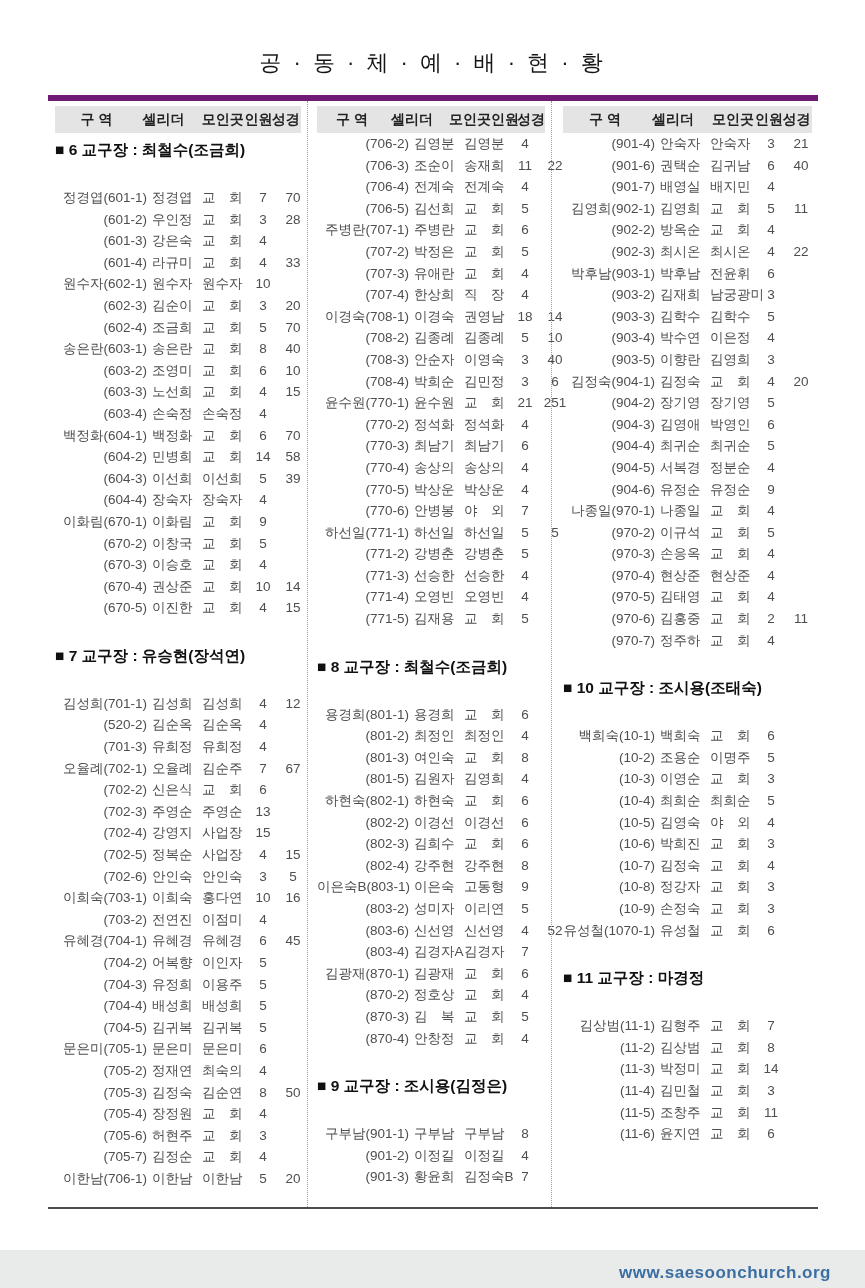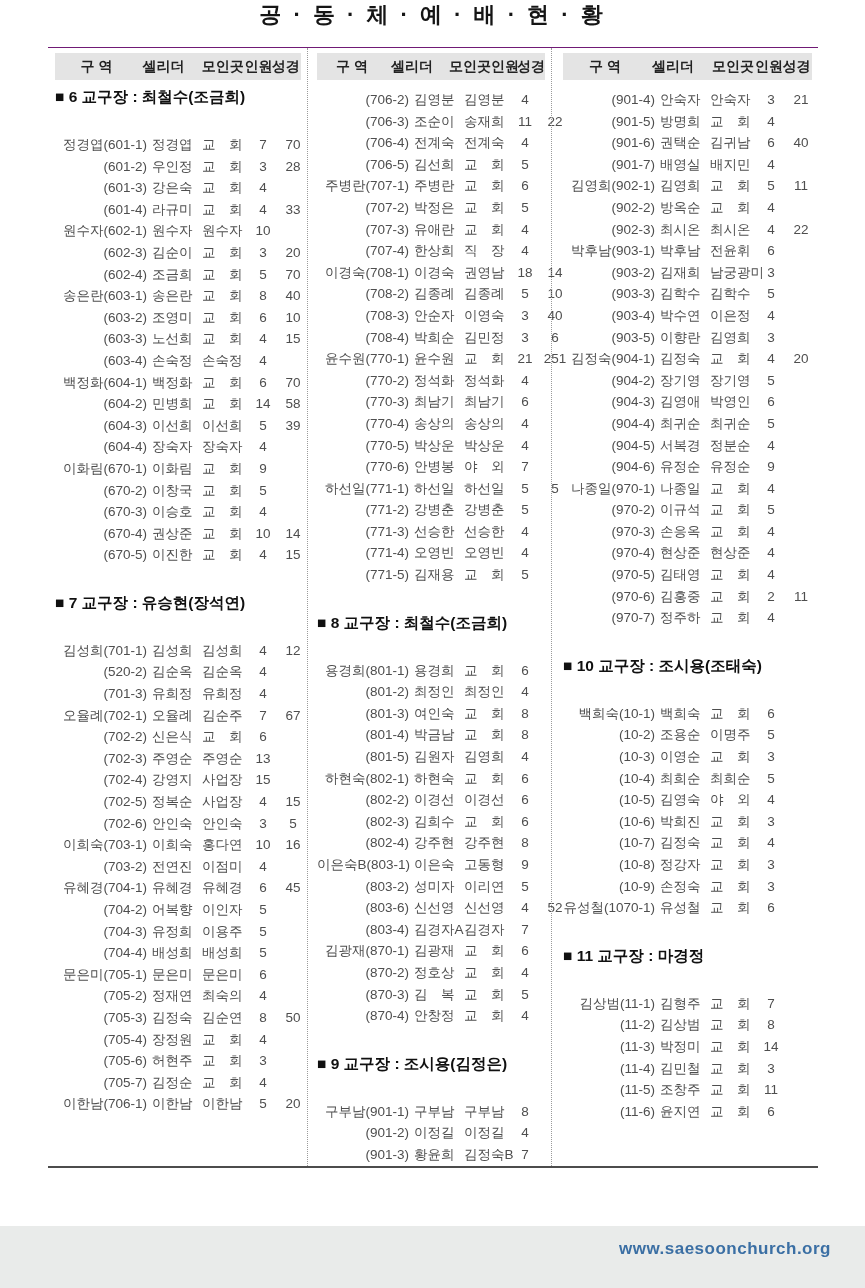--- a/index.html
+++ b/index.html
@@ -2,27 +2,27 @@
 <html><head>
 <meta charset="utf-8">
 <style>
   * { margin:0; padding:0; box-sizing:border-box; }
   html,body { background:#ffffff; }
   .page {
     position:relative; width:865px; height:1288px; background:#ffffff;
     font-family:"Liberation Sans","DejaVu Sans",sans-serif; overflow:hidden;
   }
   .title {
-    text-align:center;
-    font-size:22px; font-weight:bold; color:#151515; letter-spacing:3px;
+    padding-top:48px; text-align:center;
+    font-size:22px; font-weight:normal; color:#151515; letter-spacing:3px;
   }
   .content { margin:17px 47px 0 48px; }
   .table-wrap {
     display:flex; align-items:stretch;
-    border-top:1px solid #701a75; border-bottom:2px solid #4c4c4c;
+    border-top:6px solid #701a75; border-bottom:2px solid #4c4c4c;
     min-height:1114px;
   }
   .col { padding:5px 6px 0 7px; }
   .col-0 { width:259px; }
   .col-1 { width:244px; border-left:1px dotted #9a9a9a; padding-left:9px; }
   .col-2 { width:267px; border-left:1px dotted #9a9a9a; padding-left:11px; }
 
   .col-header {
     background:#e4e4e4; height:27px; display:flex; align-items:center;
     font-weight:bold; font-size:14px; color:#222222; white-space:nowrap;
@@ -33,31 +33,31 @@
   .h-place    { width:48px; margin-left:16px; }
   .h-count    { width:26px; }
   .h-bible    { width:34px; }
 
   .section-title {
     font-size:15.5px; font-weight:bold; color:#101010;
     margin:27px 0 26px 0; white-space:nowrap;
   }
   .col .section-title:first-of-type { }
 
-  .rows-block { margin-top:9px; }
+  .rows-block { margin-top:0; }
   .row { line-height:21.6px; white-space:nowrap; color:#4e4e4e; font-size:13.5px; }
   .row span { display:inline-block; vertical-align:top; white-space:pre; }
   .c-district { width:92px; text-align:right; }
   .c-leader   { width:48px; margin-left:5px; text-align:left; overflow:visible; }
   .c-place    { width:48px; margin-left:2px; text-align:left; overflow:visible; }
   .c-count    { width:26px; text-align:center; }
   .c-bible    { width:34px; text-align:center; }
 
   .footer-band {
-    position:absolute; left:0; right:0; bottom:0; height:62px; background:#e9ebea;
+    position:absolute; left:0; right:0; bottom:0; height:38px; background:#e9ebea;
   }
   .footer-url {
     position:absolute; right:34px; top:13px;
     font-size:17px; font-weight:bold; color:#3b6fa4; letter-spacing:0.5px;
   }
 </style>
 </head>
 <body>
 
 <div class="page">
@@ -106,20 +106,21 @@
             <div class="row"><span class="c-district">(702-3)</span><span class="c-leader">주영순</span><span class="c-place">주영순</span><span class="c-count">13</span><span class="c-bible"></span></div>
             <div class="row"><span class="c-district">(702-4)</span><span class="c-leader">강영지</span><span class="c-place">사업장</span><span class="c-count">15</span><span class="c-bible"></span></div>
             <div class="row"><span class="c-district">(702-5)</span><span class="c-leader">정복순</span><span class="c-place">사업장</span><span class="c-count">4</span><span class="c-bible">15</span></div>
             <div class="row"><span class="c-district">(702-6)</span><span class="c-leader">안인숙</span><span class="c-place">안인숙</span><span class="c-count">3</span><span class="c-bible">5</span></div>
             <div class="row"><span class="c-district">이희숙(703-1)</span><span class="c-leader">이희숙</span><span class="c-place">홍다연</span><span class="c-count">10</span><span class="c-bible">16</span></div>
             <div class="row"><span class="c-district">(703-2)</span><span class="c-leader">전연진</span><span class="c-place">이점미</span><span class="c-count">4</span><span class="c-bible"></span></div>
             <div class="row"><span class="c-district">유혜경(704-1)</span><span class="c-leader">유혜경</span><span class="c-place">유혜경</span><span class="c-count">6</span><span class="c-bible">45</span></div>
             <div class="row"><span class="c-district">(704-2)</span><span class="c-leader">어복향</span><span class="c-place">이인자</span><span class="c-count">5</span><span class="c-bible"></span></div>
             <div class="row"><span class="c-district">(704-3)</span><span class="c-leader">유정희</span><span class="c-place">이용주</span><span class="c-count">5</span><span class="c-bible"></span></div>
             <div class="row"><span class="c-district">(704-4)</span><span class="c-leader">배성희</span><span class="c-place">배성희</span><span class="c-count">5</span><span class="c-bible"></span></div>
+            <div class="row"><span class="c-district">(704-5)</span><span class="c-leader">김귀복</span><span class="c-place">김귀복</span><span class="c-count">5</span><span class="c-bible"></span></div>
             <div class="row"><span class="c-district">문은미(705-1)</span><span class="c-leader">문은미</span><span class="c-place">문은미</span><span class="c-count">6</span><span class="c-bible"></span></div>
             <div class="row"><span class="c-district">(705-2)</span><span class="c-leader">정재연</span><span class="c-place">최숙의</span><span class="c-count">4</span><span class="c-bible"></span></div>
             <div class="row"><span class="c-district">(705-3)</span><span class="c-leader">김정숙</span><span class="c-place">김순연</span><span class="c-count">8</span><span class="c-bible">50</span></div>
             <div class="row"><span class="c-district">(705-4)</span><span class="c-leader">장정원</span><span class="c-place">교　회</span><span class="c-count">4</span><span class="c-bible"></span></div>
             <div class="row"><span class="c-district">(705-6)</span><span class="c-leader">허현주</span><span class="c-place">교　회</span><span class="c-count">3</span><span class="c-bible"></span></div>
             <div class="row"><span class="c-district">(705-7)</span><span class="c-leader">김정순</span><span class="c-place">교　회</span><span class="c-count">4</span><span class="c-bible"></span></div>
             <div class="row"><span class="c-district">이한남(706-1)</span><span class="c-leader">이한남</span><span class="c-place">이한남</span><span class="c-count">5</span><span class="c-bible">20</span></div>
           </div>
         </div>
       <div class="col col-1">
@@ -153,21 +154,20 @@
             <div class="row"><span class="c-district">(771-2)</span><span class="c-leader">강병춘</span><span class="c-place">강병춘</span><span class="c-count">5</span><span class="c-bible"></span></div>
             <div class="row"><span class="c-district">(771-3)</span><span class="c-leader">선승한</span><span class="c-place">선승한</span><span class="c-count">4</span><span class="c-bible"></span></div>
             <div class="row"><span class="c-district">(771-4)</span><span class="c-leader">오영빈</span><span class="c-place">오영빈</span><span class="c-count">4</span><span class="c-bible"></span></div>
             <div class="row"><span class="c-district">(771-5)</span><span class="c-leader">김재용</span><span class="c-place">교　회</span><span class="c-count">5</span><span class="c-bible"></span></div>
           </div>
           <div class="section-title block-1">■ 8 교구장 : 최철수(조금희)</div>
           <div class="rows-block block-2">
             <div class="row"><span class="c-district">용경희(801-1)</span><span class="c-leader">용경희</span><span class="c-place">교　회</span><span class="c-count">6</span><span class="c-bible"></span></div>
             <div class="row"><span class="c-district">(801-2)</span><span class="c-leader">최정인</span><span class="c-place">최정인</span><span class="c-count">4</span><span class="c-bible"></span></div>
             <div class="row"><span class="c-district">(801-3)</span><span class="c-leader">여인숙</span><span class="c-place">교　회</span><span class="c-count">8</span><span class="c-bible"></span></div>
-            <div class="row"><span class="c-district">(801-4)</span><span class="c-leader">박금남</span><span class="c-place">교　회</span><span class="c-count">8</span><span class="c-bible"></span></div>
             <div class="row"><span class="c-district">(801-5)</span><span class="c-leader">김원자</span><span class="c-place">김영희</span><span class="c-count">4</span><span class="c-bible"></span></div>
             <div class="row"><span class="c-district">하현숙(802-1)</span><span class="c-leader">하현숙</span><span class="c-place">교　회</span><span class="c-count">6</span><span class="c-bible"></span></div>
             <div class="row"><span class="c-district">(802-2)</span><span class="c-leader">이경선</span><span class="c-place">이경선</span><span class="c-count">6</span><span class="c-bible"></span></div>
             <div class="row"><span class="c-district">(802-3)</span><span class="c-leader">김희수</span><span class="c-place">교　회</span><span class="c-count">6</span><span class="c-bible"></span></div>
             <div class="row"><span class="c-district">(802-4)</span><span class="c-leader">강주현</span><span class="c-place">강주현</span><span class="c-count">8</span><span class="c-bible"></span></div>
             <div class="row"><span class="c-district">이은숙B(803-1)</span><span class="c-leader">이은숙</span><span class="c-place">고동형</span><span class="c-count">9</span><span class="c-bible"></span></div>
             <div class="row"><span class="c-district">(803-2)</span><span class="c-leader">성미자</span><span class="c-place">이리연</span><span class="c-count">5</span><span class="c-bible"></span></div>
             <div class="row"><span class="c-district">(803-6)</span><span class="c-leader">신선영</span><span class="c-place">신선영</span><span class="c-count">4</span><span class="c-bible">52</span></div>
             <div class="row"><span class="c-district">(803-4)</span><span class="c-leader">김경자A</span><span class="c-place">김경자</span><span class="c-count">7</span><span class="c-bible"></span></div>
             <div class="row"><span class="c-district">김광재(870-1)</span><span class="c-leader">김광재</span><span class="c-place">교　회</span><span class="c-count">6</span><span class="c-bible"></span></div>
@@ -185,21 +185,20 @@
       <div class="col col-2">
           <div class="col-header">
             <span class="h-district">구 역</span>
             <span class="h-leader">셀리더</span>
             <span class="h-place">모인곳</span>
             <span class="h-count">인원</span>
             <span class="h-bible">성경</span>
           </div>
           <div class="rows-block block-0">
             <div class="row"><span class="c-district">(901-4)</span><span class="c-leader">안숙자</span><span class="c-place">안숙자</span><span class="c-count">3</span><span class="c-bible">21</span></div>
-            <div class="row"><span class="c-district">(901-5)</span><span class="c-leader">방명희</span><span class="c-place">교　회</span><span class="c-count">4</span><span class="c-bible"></span></div>
             <div class="row"><span class="c-district">(901-6)</span><span class="c-leader">권택순</span><span class="c-place">김귀남</span><span class="c-count">6</span><span class="c-bible">40</span></div>
             <div class="row"><span class="c-district">(901-7)</span><span class="c-leader">배영실</span><span class="c-place">배지민</span><span class="c-count">4</span><span class="c-bible"></span></div>
             <div class="row"><span class="c-district">김영희(902-1)</span><span class="c-leader">김영희</span><span class="c-place">교　회</span><span class="c-count">5</span><span class="c-bible">11</span></div>
             <div class="row"><span class="c-district">(902-2)</span><span class="c-leader">방옥순</span><span class="c-place">교　회</span><span class="c-count">4</span><span class="c-bible"></span></div>
             <div class="row"><span class="c-district">(902-3)</span><span class="c-leader">최시온</span><span class="c-place">최시온</span><span class="c-count">4</span><span class="c-bible">22</span></div>
             <div class="row"><span class="c-district">박후남(903-1)</span><span class="c-leader">박후남</span><span class="c-place">전윤휘</span><span class="c-count">6</span><span class="c-bible"></span></div>
             <div class="row"><span class="c-district">(903-2)</span><span class="c-leader">김재희</span><span class="c-place">남궁광미</span><span class="c-count">3</span><span class="c-bible"></span></div>
             <div class="row"><span class="c-district">(903-3)</span><span class="c-leader">김학수</span><span class="c-place">김학수</span><span class="c-count">5</span><span class="c-bible"></span></div>
             <div class="row"><span class="c-district">(903-4)</span><span class="c-leader">박수연</span><span class="c-place">이은정</span><span class="c-count">4</span><span class="c-bible"></span></div>
             <div class="row"><span class="c-district">(903-5)</span><span class="c-leader">이향란</span><span class="c-place">김영희</span><span class="c-count">3</span><span class="c-bible"></span></div>

